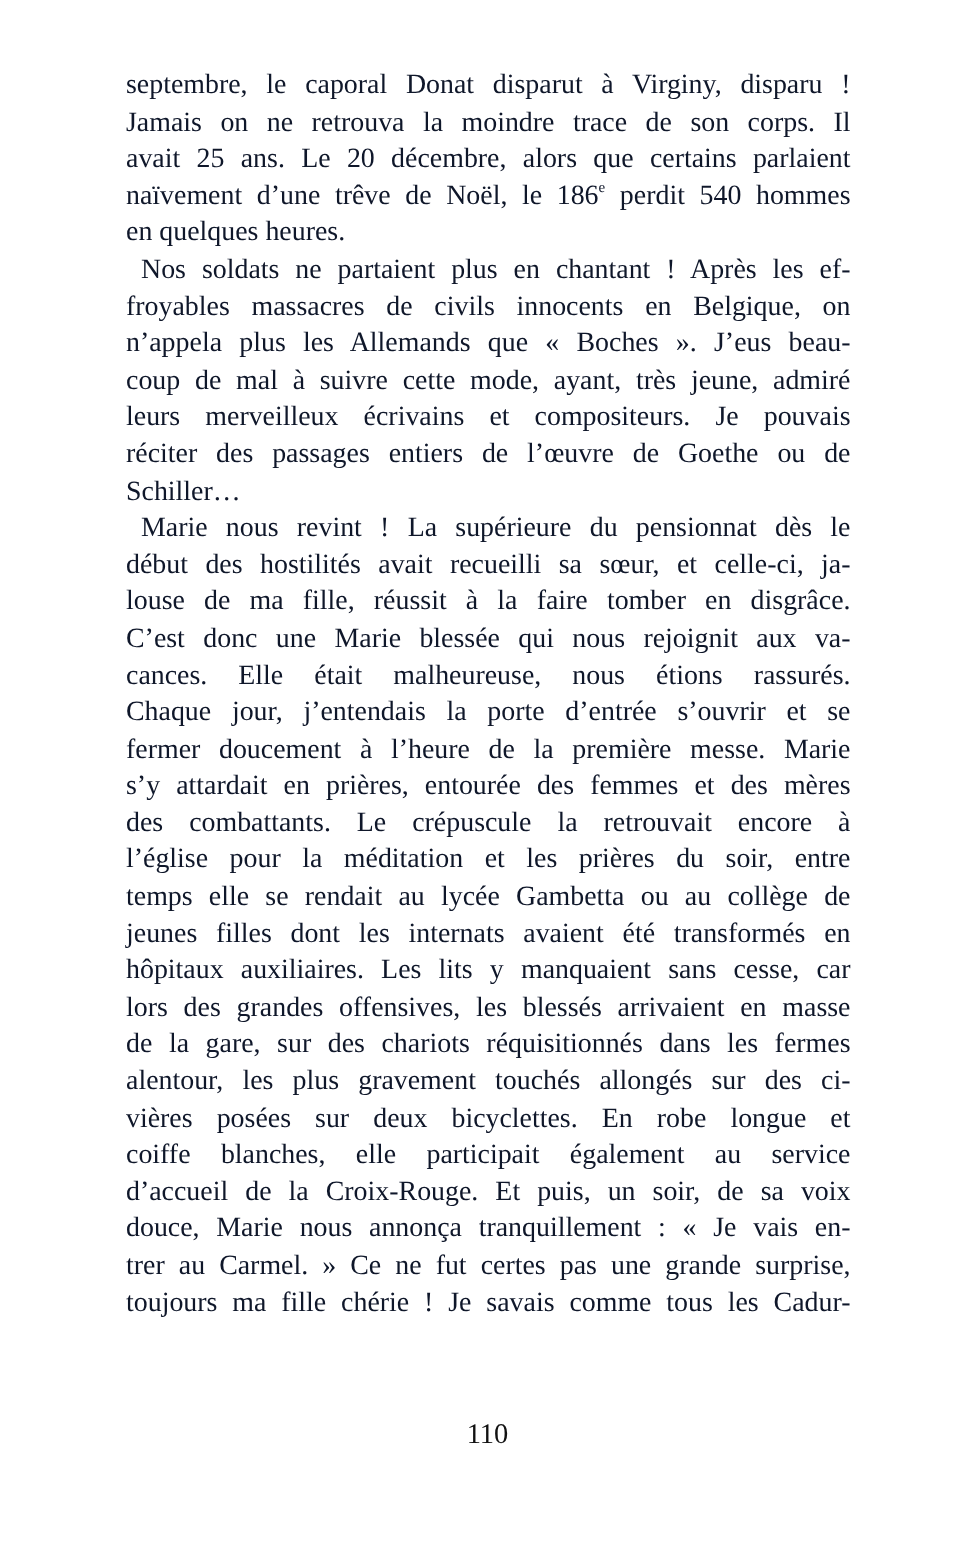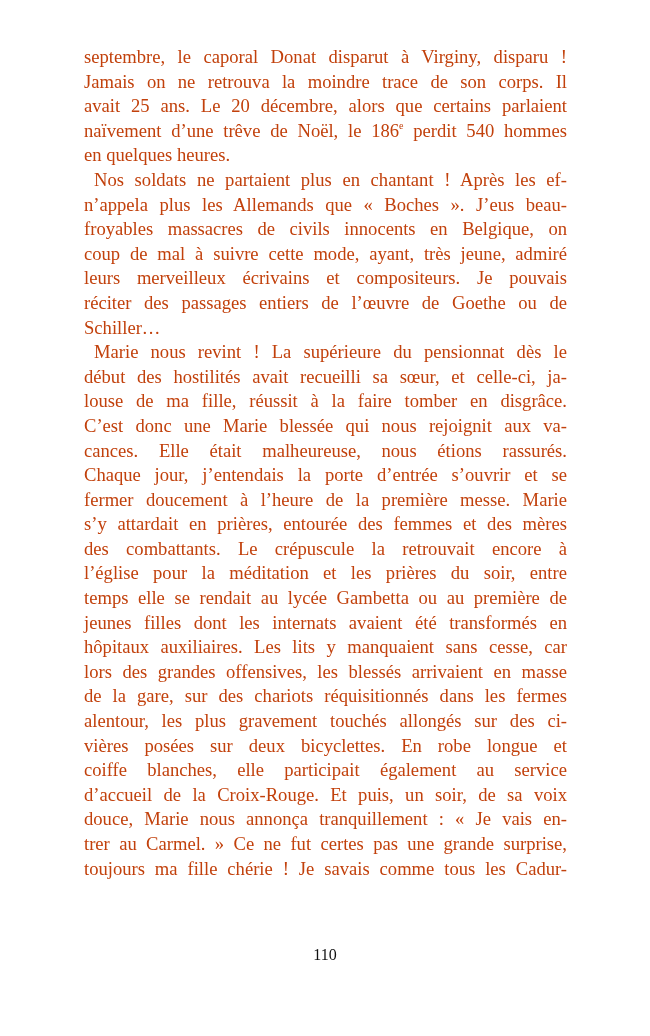--- a/index.html
+++ b/index.html
@@ -5,74 +5,74 @@
     html, body { margin: 0; padding: 0; background: #ffffff; }
     body { width: 650px; height: 1036px; position: relative; overflow: hidden; }
     .page {
       position: absolute;
       left: 84px;
       top: 45px;
       width: 483px;
       font-family: "Liberation Serif", "DejaVu Serif", serif;
       font-size: 18.6px;
       line-height: 24.6px;
-      color: #c2410c;
+      color: #0f172a;
     }
     .line {
       display: block;
       height: 24.6px;
       white-space: nowrap;
       text-align: justify;
       text-align-last: justify;
     }
     .line.last { text-align-last: left; }
     .line.indent { padding-left: 10px; }
     sup { font-size: 10px; line-height: 0; vertical-align: 8px; }
     .page-number {
       position: absolute;
       left: 0; width: 650px;
       top: 946px;
       text-align: center;
       font-family: "Liberation Serif", "DejaVu Serif", serif;
-      font-size: 16px;
+      font-size: 19px;
       color: #111111;
     }
   </style>
 </head>
 <body>
 
 <div class="page">
   <div>
     <span class="line">septembre, le caporal Donat disparut à Virginy, disparu !</span>
     <span class="line">Jamais on ne retrouva la moindre trace de son corps. Il</span>
     <span class="line">avait 25 ans. Le 20 décembre, alors que certains parlaient</span>
     <span class="line"><span>naïvement d’une trêve de Noël, le 186</span><sup>e</sup><span> perdit 540 hommes</span></span>
     <span class="line last">en quelques heures.</span>
   </div>
   <div>
     <span class="line indent">Nos soldats ne partaient plus en chantant ! Après les ef-</span>
+    <span class="line">froyables massacres de civils innocents en Belgique, on</span>
     <span class="line">n’appela plus les Allemands que « Boches ». J’eus beau-</span>
-    <span class="line">froyables massacres de civils innocents en Belgique, on</span>
     <span class="line">coup de mal à suivre cette mode, ayant, très jeune, admiré</span>
     <span class="line">leurs merveilleux écrivains et compositeurs. Je pouvais</span>
     <span class="line">réciter des passages entiers de l’œuvre de Goethe ou de</span>
     <span class="line last">Schiller…</span>
   </div>
   <div>
     <span class="line indent">Marie nous revint ! La supérieure du pensionnat dès le</span>
     <span class="line">début des hostilités avait recueilli sa sœur, et celle-ci, ja-</span>
     <span class="line">louse de ma fille, réussit à la faire tomber en disgrâce.</span>
     <span class="line">C’est donc une Marie blessée qui nous rejoignit aux va-</span>
     <span class="line">cances. Elle était malheureuse, nous étions rassurés.</span>
     <span class="line">Chaque jour, j’entendais la porte d’entrée s’ouvrir et se</span>
     <span class="line">fermer doucement à l’heure de la première messe. Marie</span>
     <span class="line">s’y attardait en prières, entourée des femmes et des mères</span>
     <span class="line">des combattants. Le crépuscule la retrouvait encore à</span>
     <span class="line">l’église pour la méditation et les prières du soir, entre</span>
-    <span class="line">temps elle se rendait au lycée Gambetta ou au première de</span>
+    <span class="line">temps elle se rendait au lycée Gambetta ou au collège de</span>
     <span class="line">jeunes filles dont les internats avaient été transformés en</span>
     <span class="line">hôpitaux auxiliaires. Les lits y manquaient sans cesse, car</span>
     <span class="line">lors des grandes offensives, les blessés arrivaient en masse</span>
     <span class="line">de la gare, sur des chariots réquisitionnés dans les fermes</span>
     <span class="line">alentour, les plus gravement touchés allongés sur des ci-</span>
     <span class="line">vières posées sur deux bicyclettes. En robe longue et</span>
     <span class="line">coiffe blanches, elle participait également au service</span>
     <span class="line">d’accueil de la Croix-Rouge. Et puis, un soir, de sa voix</span>
     <span class="line">douce, Marie nous annonça tranquillement : « Je vais en-</span>
     <span class="line">trer au Carmel. » Ce ne fut certes pas une grande surprise,</span>

